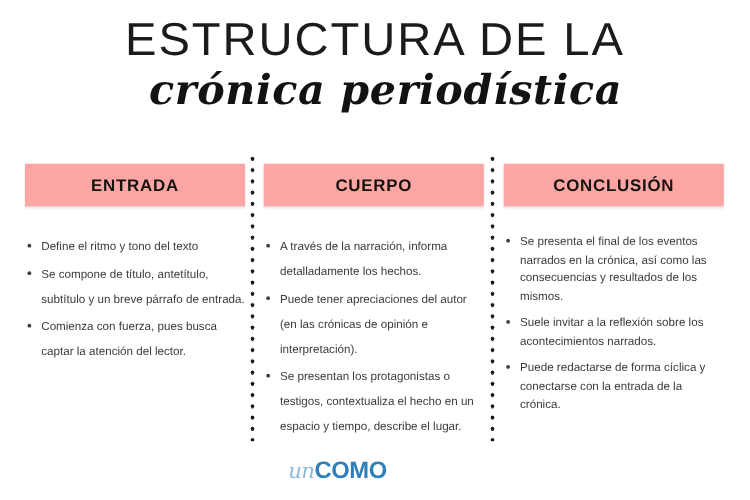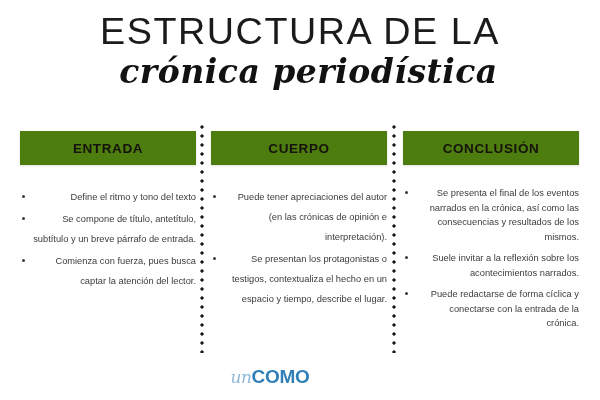--- a/index.html
+++ b/index.html
@@ -57,21 +57,21 @@
   .column {
     position: absolute;
     top: 0;
     width: 176px;
   }
   .col-1 { left: 0px; }
   .col-2 { left: 191px; }
   .col-3 { left: 383px; }
 
   .col-header {
-    background: #4d7c0f;
+    background: #fca5a5;
     height: 34px;
     display: flex;
     align-items: center;
     justify-content: center;
     box-shadow: 0 1px 2px rgba(0,0,0,0.13);
   }
   .col-header-label {
     font-family: "Liberation Sans", sans-serif;
     font-weight: bold;
     font-size: 13.5px;
@@ -86,21 +86,20 @@
     padding: 0;
     margin-top: 22px;
   }
   .col-list li {
     position: relative;
     padding-left: 13px;
     font-family: "Liberation Sans", sans-serif;
     font-size: 9.3px;
     color: #3b3b3b;
     margin-bottom: 5px;
-    text-align: right;
   }
   .col-list li::before {
     content: "";
     position: absolute;
     left: 2px;
     top: 6px;
     width: 3px;
     height: 3px;
     border-radius: 50%;
     background: #3b3b3b;
@@ -176,20 +175,21 @@
       <li>Se compone de título, antetítulo, subtítulo y un breve párrafo de entrada.</li>
       <li>Comienza con fuerza, pues busca captar la atención del lector.</li>
     </ul>
   </div>
 
   <div class="column col-2">
     <div class="col-header">
       <span class="col-header-label">CUERPO</span>
     </div>
     <ul class="col-list">
+      <li>A través de la narración, informa detalladamente los hechos.</li>
       <li>Puede tener apreciaciones del autor (en las crónicas de opinión e interpretación).</li>
       <li>Se presentan los protagonistas o testigos, contextualiza el hecho en un espacio y tiempo, describe el lugar.</li>
     </ul>
   </div>
 
   <div class="column col-3">
     <div class="col-header">
       <span class="col-header-label">CONCLUSIÓN</span>
     </div>
     <ul class="col-list">

